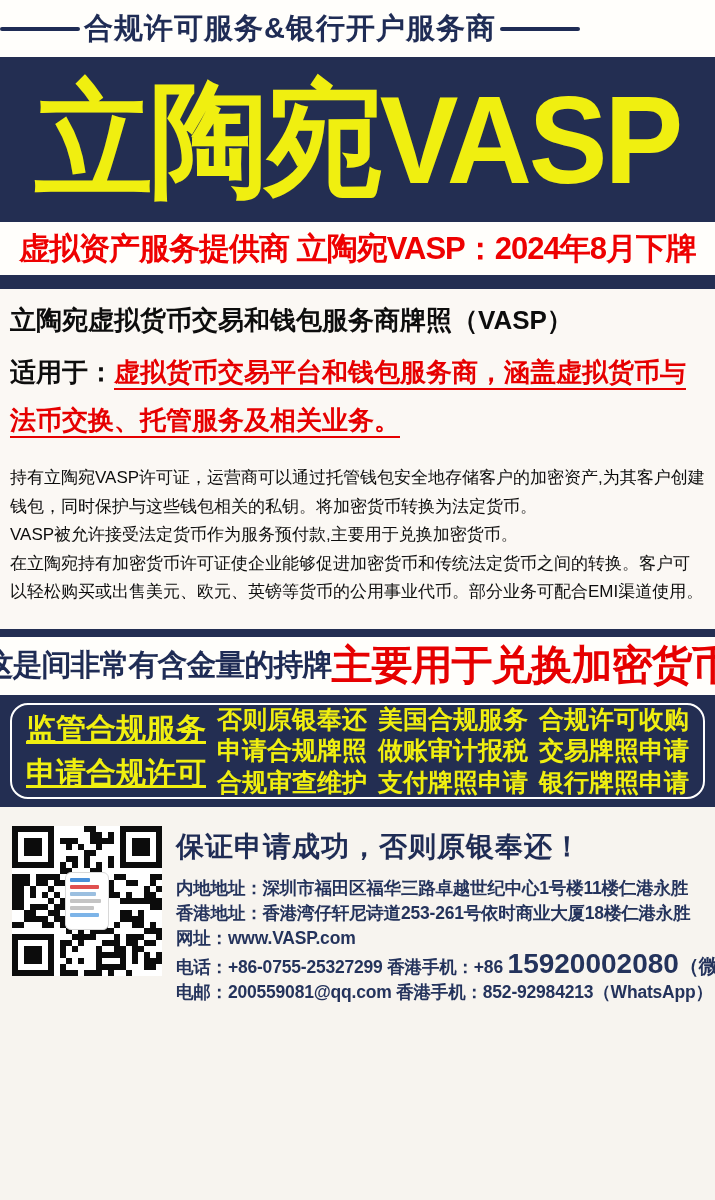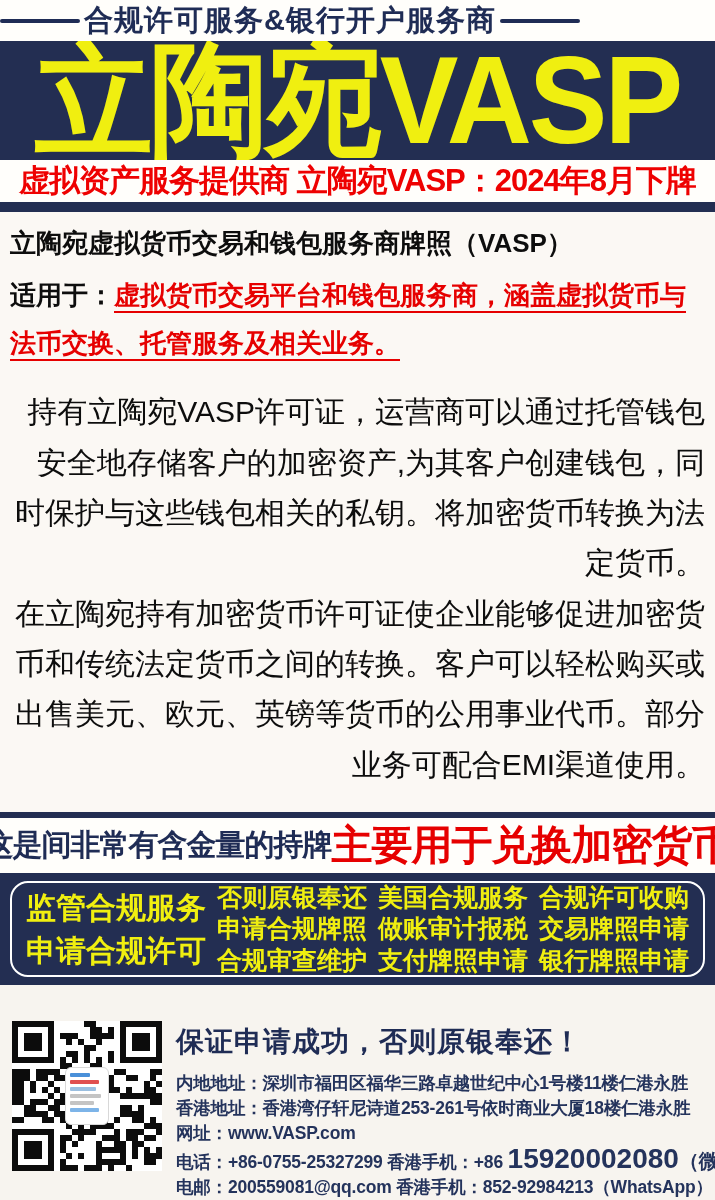--- a/index.html
+++ b/index.html
@@ -32,41 +32,41 @@
 
   
   .intro{padding:14px 10px 0;}
   .license-title{font-size:26px; font-weight:bold; color:var(--ink); margin-bottom:10px;}
   .applies{font-size:26px; font-weight:bold; line-height:1.85;}
   .applies-label{color:var(--ink);}
   .applies-text{color:var(--red); text-decoration:underline;
                 text-decoration-thickness:2px; text-underline-offset:7px;}
 
   
-  .body-copy{padding:20px 10px 0; font-size:30px; line-height:1.68; color:var(--ink);text-align:right;}
+  .body-copy{padding:20px 10px 0; font-size:17px; line-height:1.68; color:var(--ink);}
   .body-copy p{margin:0;}
 
   
   .slogan-rule{height:8px; background:var(--navy); margin-top:22px;}
   .slogan{height:58px; background:var(--paper); display:flex; align-items:center;
           justify-content:center; white-space:nowrap;}
   .slogan-prefix{font-size:30px; font-weight:bold; color:#1f2c55; letter-spacing:-1px;}
   .slogan-highlight{font-size:41px; font-weight:bold; color:var(--red); letter-spacing:-1px;}
 
   
   .services{height:112px; background:var(--navy); padding:8px 10px;}
   .svc-box{height:96px; border:2px solid #fff; border-radius:18px; display:flex;
            align-items:center; justify-content:space-between; padding:0 14px;}
   .svc-primary{font-size:30px; font-weight:bold; color:var(--yellow); line-height:1.45;
-               white-space:nowrap; text-align:right;}
+               white-space:nowrap; text-align:right;text-decoration:underline;}
   .svc-col{font-size:25px; font-weight:bold; color:var(--yellow); line-height:1.25;
            white-space:nowrap; text-align:center;}
 
   
-  .footer{flex:1; background:#f7f4ef; display:flex; padding:36px 6px 0 12px; gap:14px;}
+  .footer{flex:1; background:#f7f4ef; display:flex; padding:19px 6px 0 12px; gap:14px;}
   .qr-wrap{position:relative; width:150px; height:150px; background:#fff; flex:none;}
   .qr-wrap svg{display:block;}
   .qr-logo{position:absolute; left:50%; top:50%; transform:translate(-50%,-50%);
            width:44px; height:58px; background:#fff; border:1px solid #d8d8d8; border-radius:6px;
            display:flex; flex-direction:column; gap:3px; padding:5px 4px;}
   .qr-logo .bar{height:4px; border-radius:1px;}
   .bar-b1{background:#4a90d9; width:60%;}
   .bar-r1{background:#e05050; width:85%;}
   .bar-b2{background:#9bbfe0; width:75%;}
   .bar-g1{background:#c4c4c4; width:90%;}
@@ -101,20 +101,21 @@
 
   <div class="navy-rule"></div>
 
   <div class="intro">
     <div class="license-title">立陶宛虚拟货币交易和钱包服务商牌照（VASP）</div>
     <div class="applies"><span class="applies-label">适用于：</span><span class="applies-text">虚拟货币交易平台和钱包服务商，涵盖虚拟货币与法币交换、托管服务及相关业务。</span></div>
   </div>
 
   <div class="body-copy">
     <p>持有立陶宛VASP许可证，运营商可以通过托管钱包安全地存储客户的加密资产,为其客户创建钱包，同时保护与这些钱包相关的私钥。将加密货币转换为法定货币。</p>
+    <p>VASP被允许接受法定货币作为服务预付款,主要用于兑换加密货币。</p>
     <p>在立陶宛持有加密货币许可证使企业能够促进加密货币和传统法定货币之间的转换。客户可以轻松购买或出售美元、欧元、英镑等货币的公用事业代币。部分业务可配合EMI渠道使用。</p>
   </div>
 
   <div class="slogan-rule"></div>
 
   <div class="slogan">
     <span class="slogan-prefix">这是间非常有含金量的持牌</span>
     <span class="slogan-highlight">主要用于兑换加密货币</span>
   </div>
 

